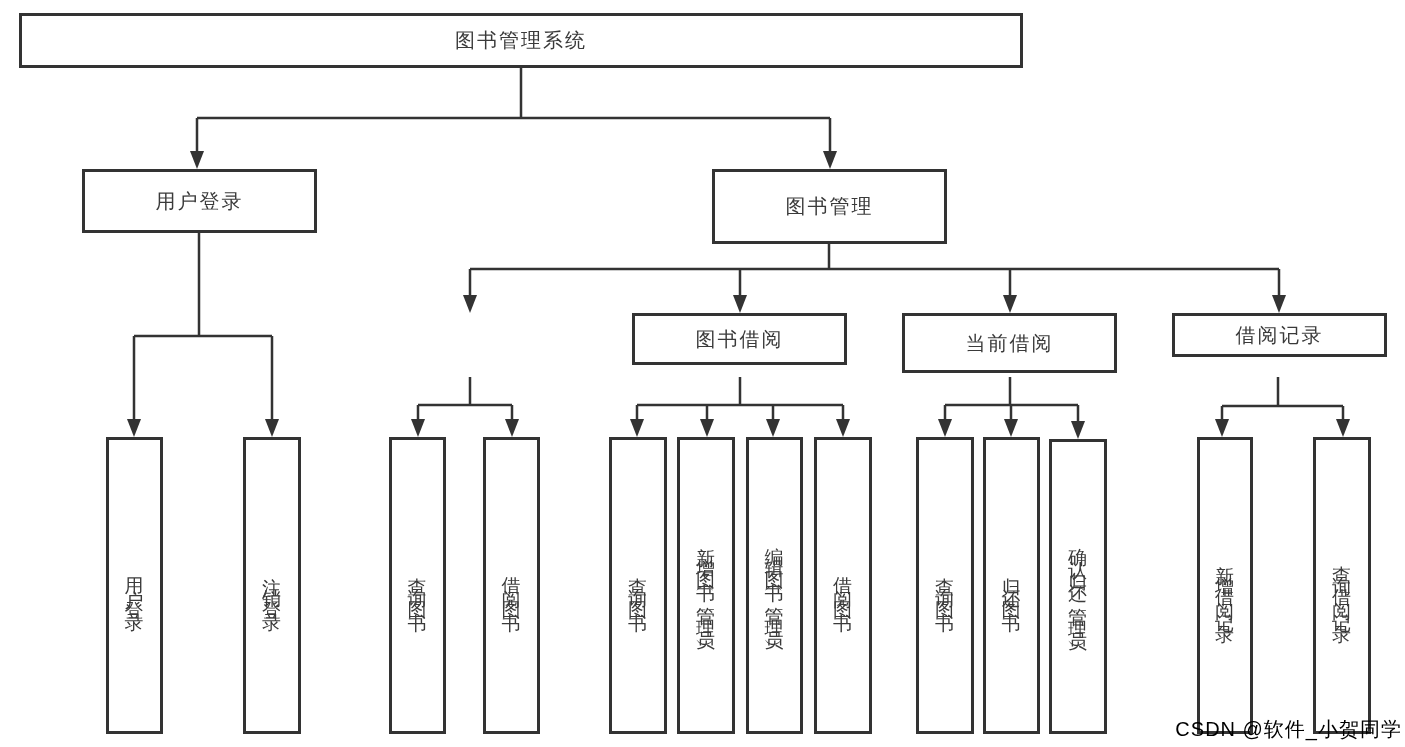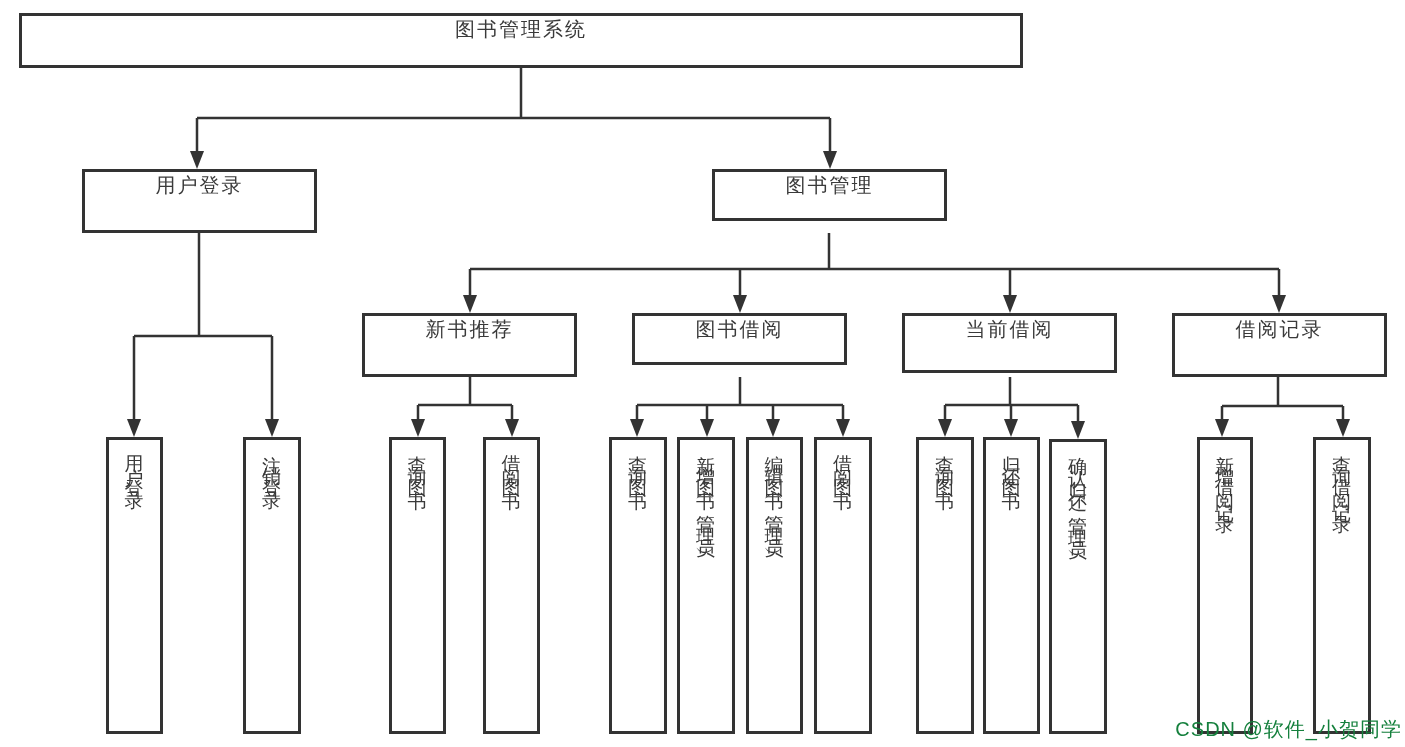--- a/index.html
+++ b/index.html
@@ -3,32 +3,32 @@
 <meta charset="utf-8">
 <style>
   html,body{margin:0;padding:0;background:#fff;}
   .canvas{
     position:relative;width:1405px;height:747px;background:#ffffff;
     font-family:"Liberation Sans","DejaVu Sans",sans-serif;overflow:hidden;
   }
   svg.connectors{position:absolute;left:0;top:0;z-index:1;}
   .box{
     position:absolute;box-sizing:border-box;background:#ffffff;
-    border:3px solid #333333;display:flex;justify-content:center;
+    border:3px solid #333333;display:flex;align-items:center;justify-content:center;
     color:#3a3a3a;z-index:2;
   }
   .box.h{font-size:20px;letter-spacing:2px;}
   .box.v{top:437px;height:297px;}
   .box.v .vt{
     writing-mode:vertical-rl;text-orientation:mixed;
     font-size:19px;letter-spacing:12px;line-height:1;white-space:nowrap;
   }
   .watermark{
     position:absolute;top:716px;right:3px;z-index:5;
-    font-size:20px;color:#15803d;letter-spacing:1px;
+    font-size:20px;color:#000000;letter-spacing:1px;
   }
 </style>
 </head>
 <body>
 
 <div class="canvas">
 
   <svg class="connectors" width="1405" height="747" viewBox="0 0 1405 747">
     <g stroke="#333333" stroke-width="2.5" fill="none">
 
@@ -69,34 +69,31 @@
     </g>
   </svg>
 
   <div class="box h" style="left:19px;top:13px;width:1004px;height:55px">
     <span>图书管理系统</span>
   </div>
 
   <div class="box h" style="left:82px;top:169px;width:235px;height:64px">
     <span>用户登录</span>
   </div>
-  <div class="box h" style="left:712px;top:169px;width:235px;height:52px">
+  <div class="box h" style="left:712px;top:169px;width:235px;height:75px">
     <span>图书管理</span>
   </div>
 
-  <div class="box h" style="left:362px;top:313px;width:215px;height:64px">
-    <span>新书推荐</span>
-  </div>
   <div class="box h" style="left:632px;top:313px;width:215px;height:52px">
     <span>图书借阅</span>
   </div>
   <div class="box h" style="left:902px;top:313px;width:215px;height:60px">
     <span>当前借阅</span>
   </div>
-  <div class="box h" style="left:1172px;top:313px;width:215px;height:64px">
+  <div class="box h" style="left:1172px;top:313px;width:215px;height:44px">
     <span>借阅记录</span>
   </div>
 
   <div class="box v" style="left:106px;width:57px">
     <span class="vt">用户登录</span>
   </div>
   <div class="box v" style="left:243px;width:58px">
     <span class="vt">注销登录</span>
   </div>
 

